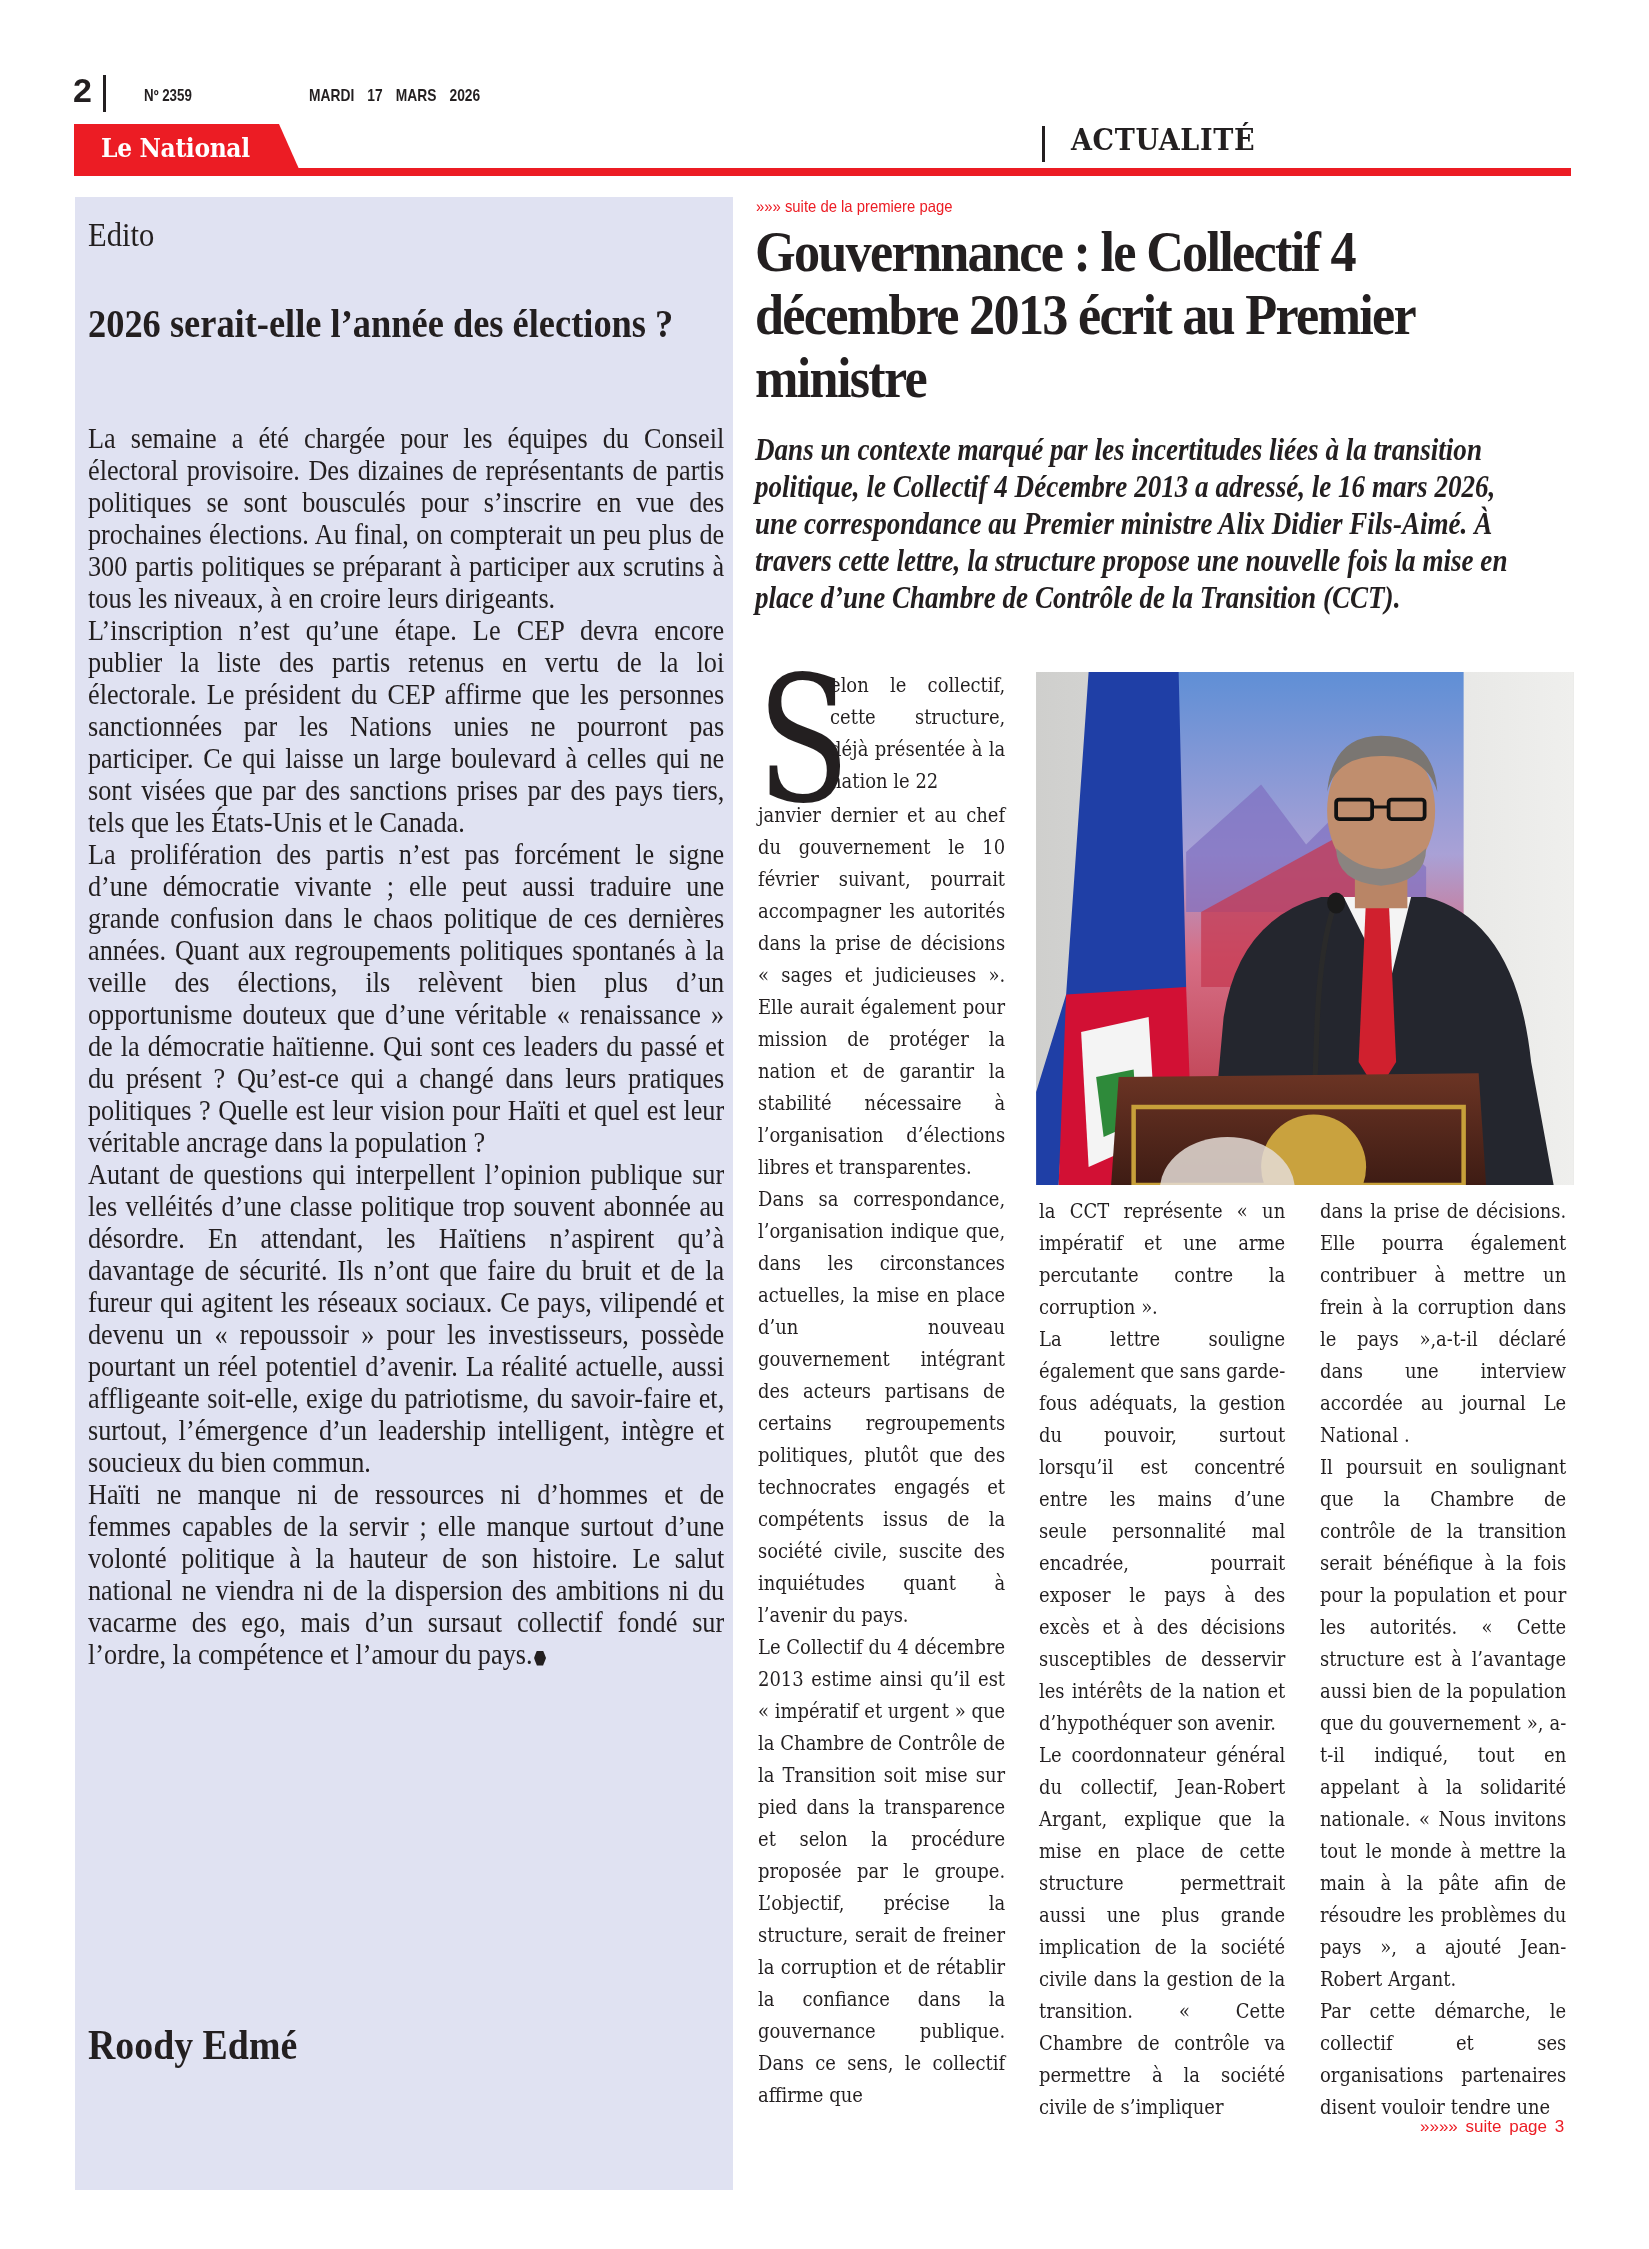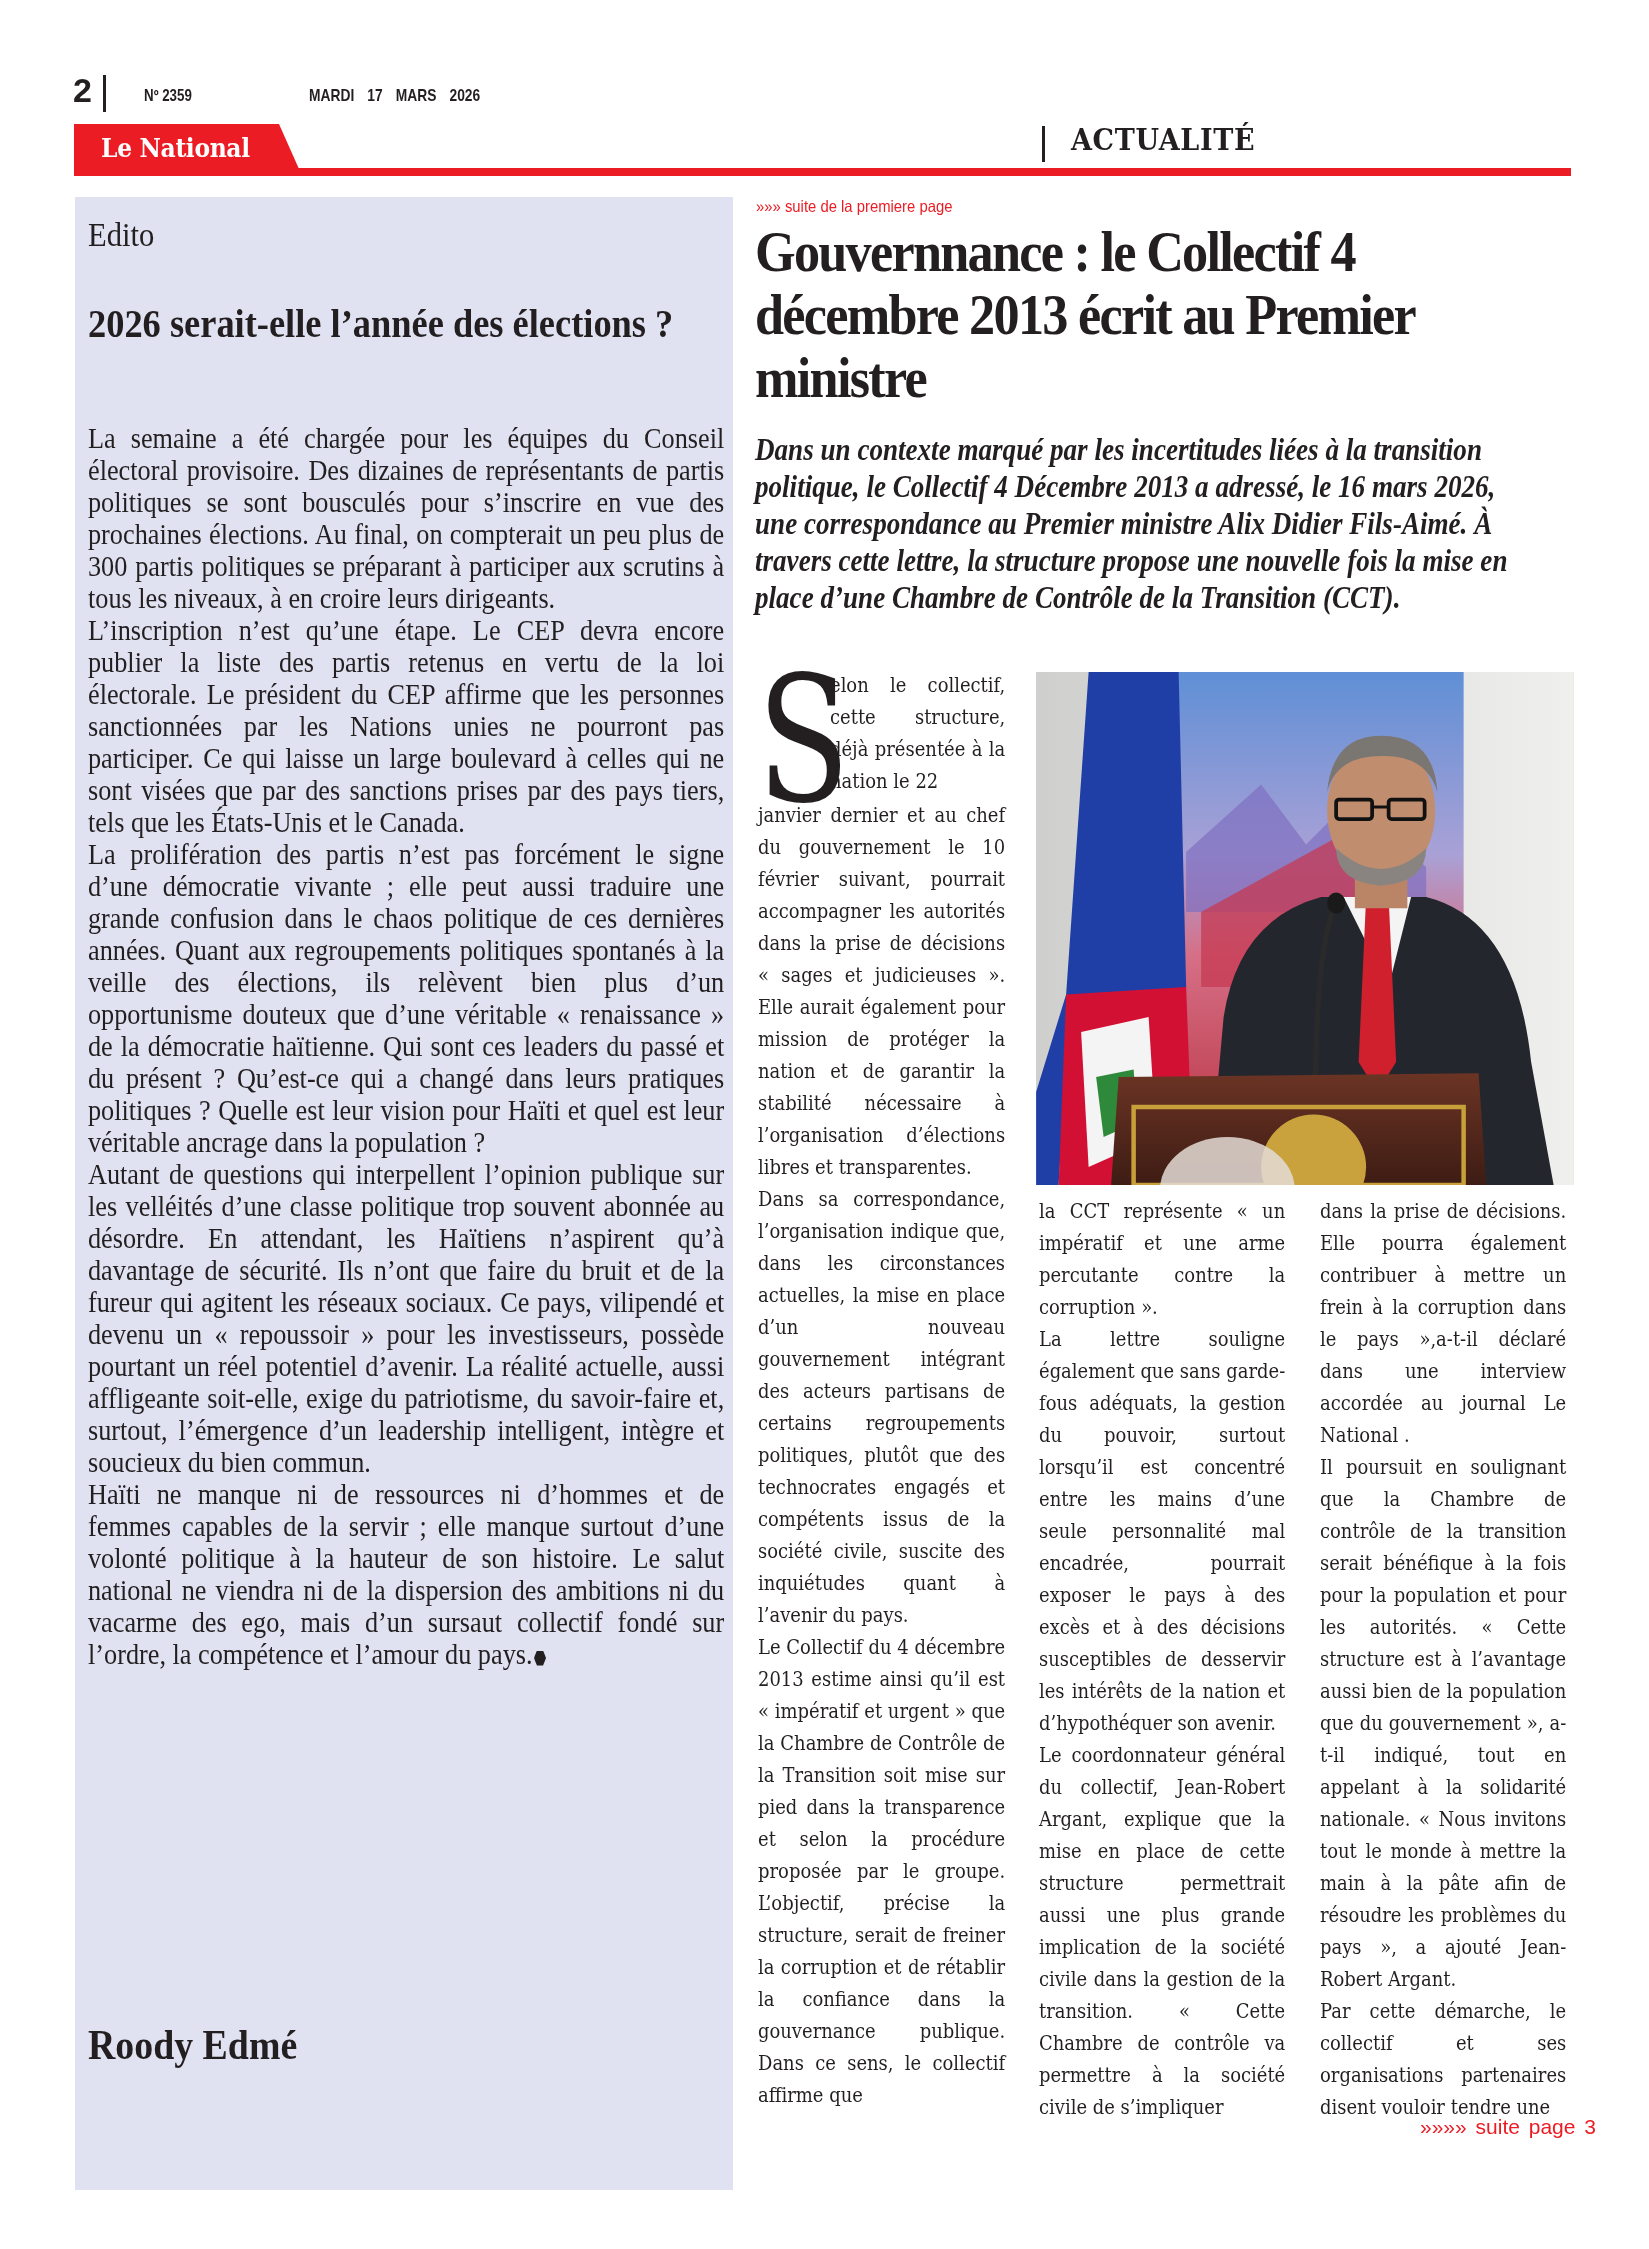--- a/index.html
+++ b/index.html
@@ -35,21 +35,21 @@
 
   .col { position: absolute; font-family: "DejaVu Serif", serif; font-size: 21px; line-height: 32px; text-align: justify; transform: scaleX(0.855); transform-origin: left; color: #231f20; }
   .col p { margin: 0; }
   .col1-top { left: 830px; top: 669px; width: 205px; }
   .col1-rest { left: 758px; top: 799px; width: 289px; }
   .col2 { left: 1039px; top: 1195px; width: 288px; }
   .col3 { left: 1320px; top: 1195px; width: 288px; }
   .dropcap { position: absolute; left: 757px; top: 654px; font-family: "DejaVu Serif", serif; font-size: 174px; line-height: 174px; color: #231f20; transform: scaleX(0.78); transform-origin: left; }
 
   .photo { position: absolute; left: 1036px; top: 672px; width: 538px; height: 513px; overflow: hidden; background: #d7d7d5; }
-  .suite-bottom { position: absolute; left: 1420px; top: 2117px; font-family: "Liberation Sans", sans-serif; font-size: 21px; line-height: 19.5px; color: #ec1c24; word-spacing: 3px; }
+  .suite-bottom { position: absolute; left: 1420px; top: 2117px; font-family: "Liberation Sans", sans-serif; font-size: 17px; line-height: 19.5px; color: #ec1c24; word-spacing: 3px; }
 </style>
 </head>
 <body>
 
 <div class="hdr-page">2</div>
 <div class="hdr-bar1"></div>
 <div class="hdr-issue">Nº 2359</div>
 <div class="hdr-date">MARDI 17 MARS 2026</div>
 
 <div class="brand-tab"></div>

